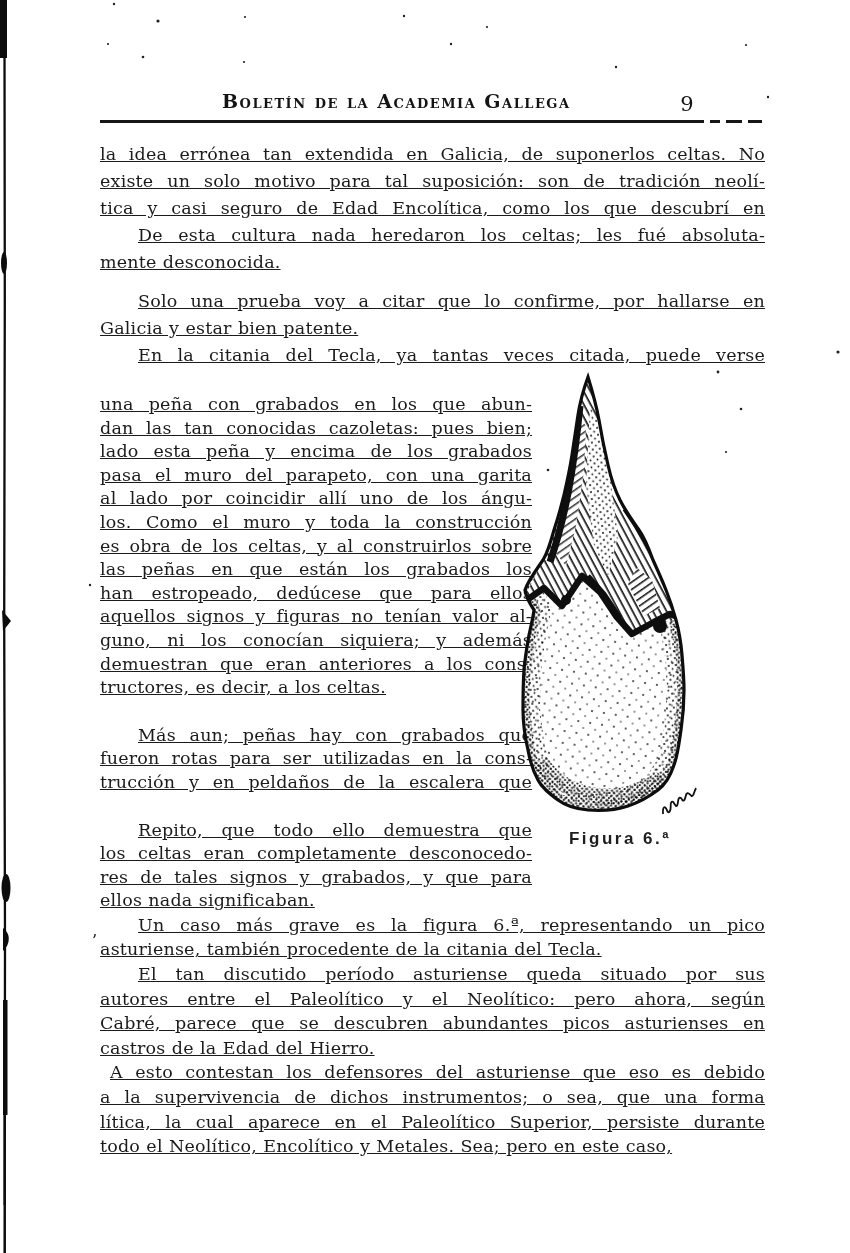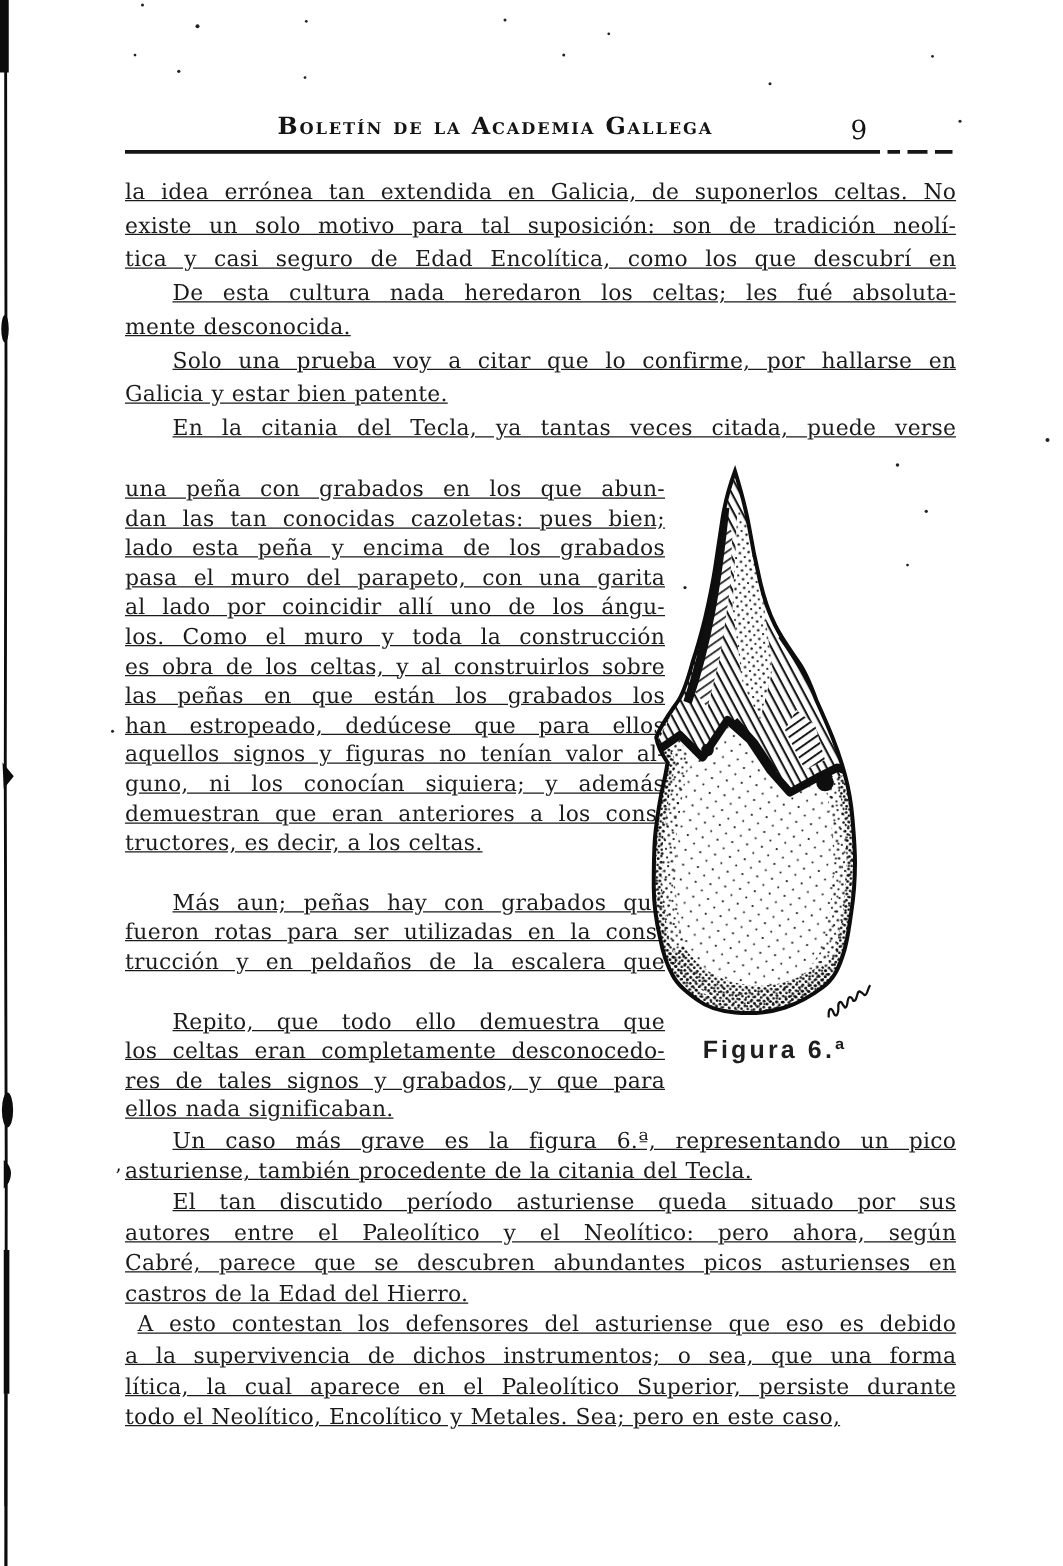--- a/index.html
+++ b/index.html
@@ -31,21 +31,21 @@
   }
   .line.final{text-align-last:left;}
   .opening .line{line-height:27px;height:27px;}
   .wrap .line{line-height:23.6px;height:23.6px;}
   .closing .line{line-height:24.6px;height:24.6px;}
   
   .figure-wrap{position:absolute;left:510px;top:366px;width:200px;height:455px;}
   .figure-caption{
     position:absolute;left:520px;top:829px;width:200px;text-align:center;
     font-family:"Liberation Sans","DejaVu Sans",sans-serif;
-    font-weight:bold;font-size:20px;letter-spacing:2.5px;color:#1e1e1e;
+    font-weight:bold;font-size:17px;letter-spacing:2.5px;color:#1e1e1e;
   }
   
   .binding{position:absolute;left:0;top:0;}
   .specks{position:absolute;left:0;top:0;pointer-events:none;}
   .margin-mark{
     position:absolute;left:92px;top:931px;font-size:16px;color:#111;
     font-family:"DejaVu Serif",serif;
   }
 </style>
 </head>
@@ -99,21 +99,21 @@
       <div class="block full opening">
         <div class="line">la idea errónea tan extendida en Galicia, de suponerlos celtas. No</div>
         <div class="line">existe un solo motivo para tal suposición: son de tradición neolí-</div>
         <div class="line">tica y casi seguro de Edad Encolítica, como los que descubrí en</div>
       </div>
       <div class="block full opening">
         <div class="line" style="text-indent: 38px;">De esta cultura nada heredaron los celtas; les fué absoluta-</div>
         <div class="line final">mente desconocida.</div>
       </div>
       <div class="block full opening">
-        <div class="line" style="text-indent: 38px;">Solo una prueba voy a citar que lo confirme, por hallarse en</div>
+        <div class="line" style="text-indent: 38px; margin-top: 12px;">Solo una prueba voy a citar que lo confirme, por hallarse en</div>
         <div class="line final">Galicia y estar bien patente.</div>
       </div>
       <div class="block full opening">
         <div class="line" style="text-indent: 38px;">En la citania del Tecla, ya tantas veces citada, puede verse</div>
       </div>
       <div class="block narrow wrap">
         <div class="line">una peña con grabados en los que abun-</div>
         <div class="line">dan las tan conocidas cazoletas: pues bien;</div>
         <div class="line">lado esta peña y encima de los grabados</div>
         <div class="line">pasa el muro del parapeto, con una garita</div>

